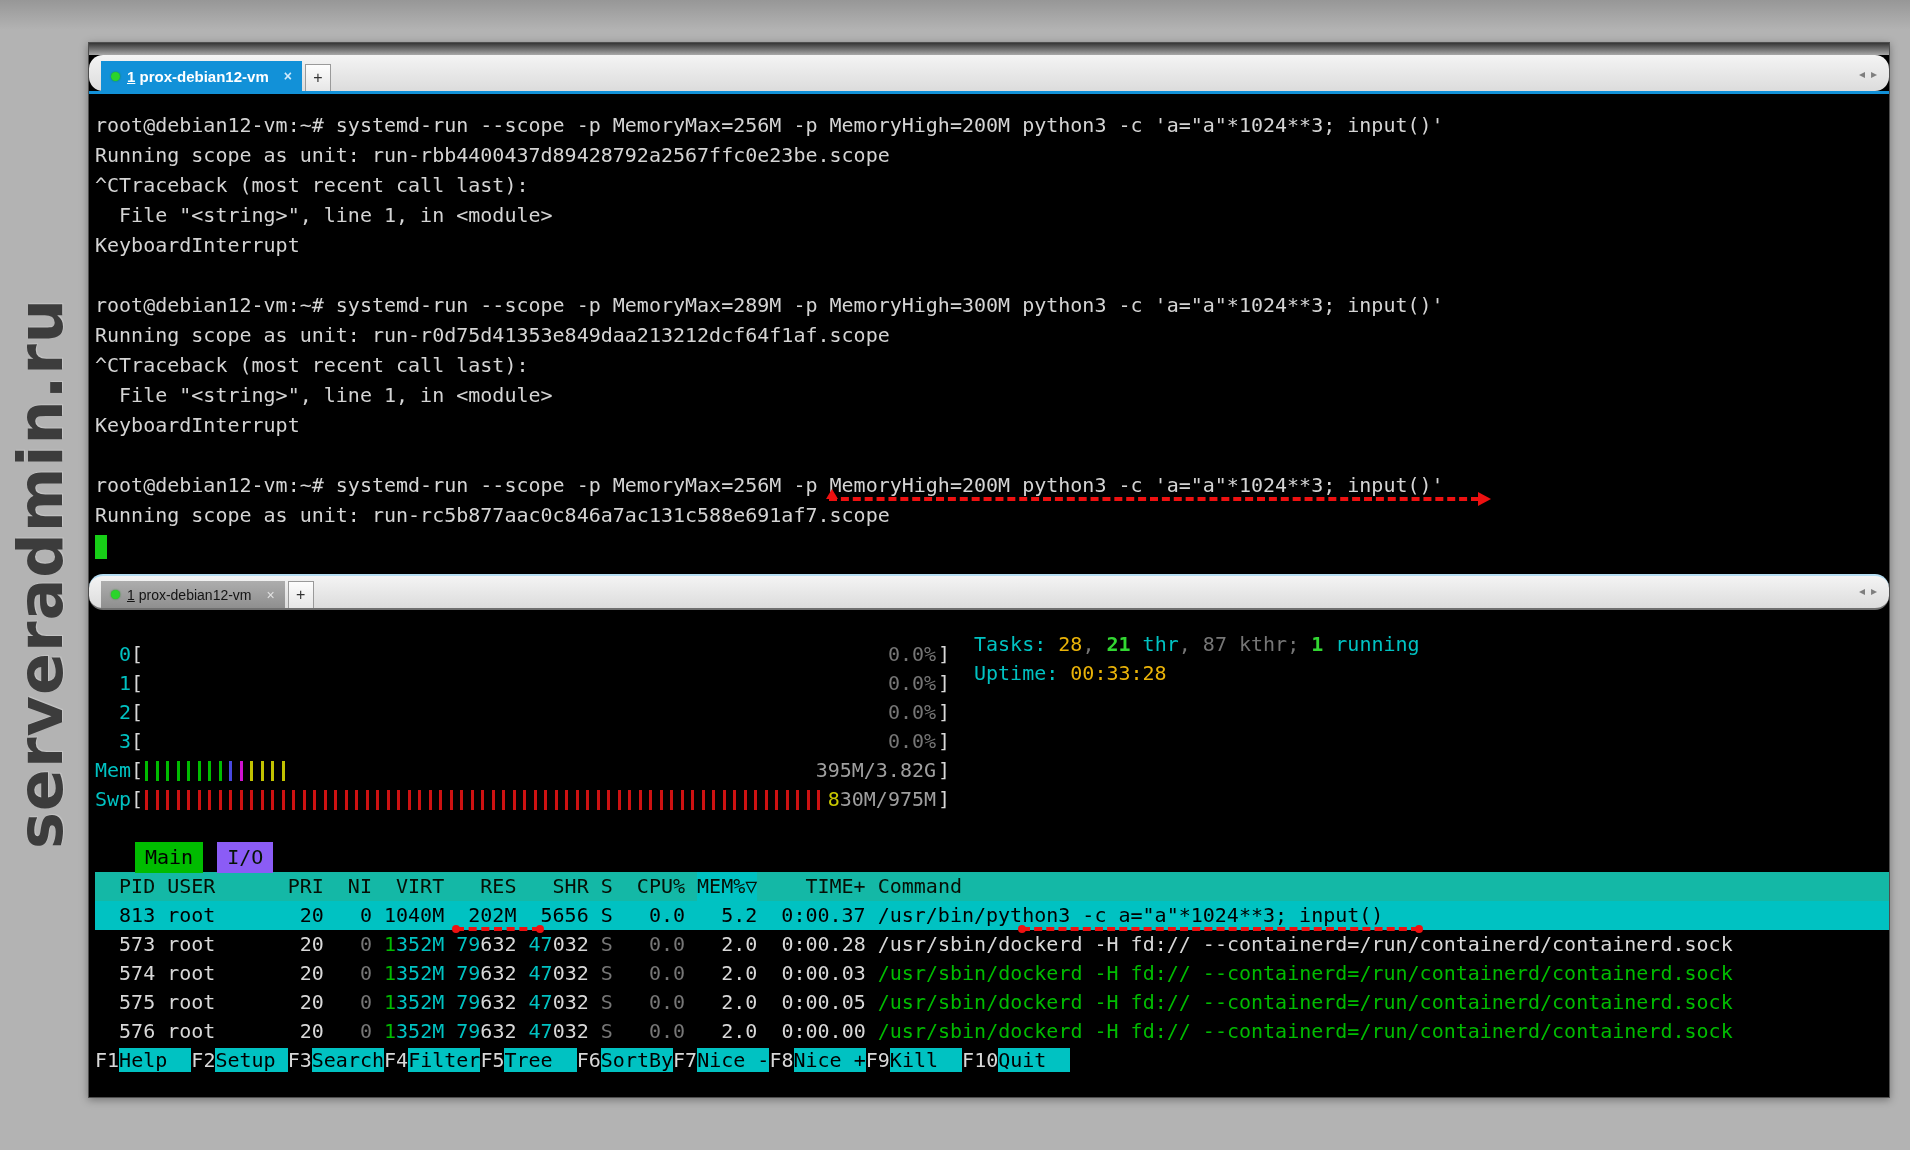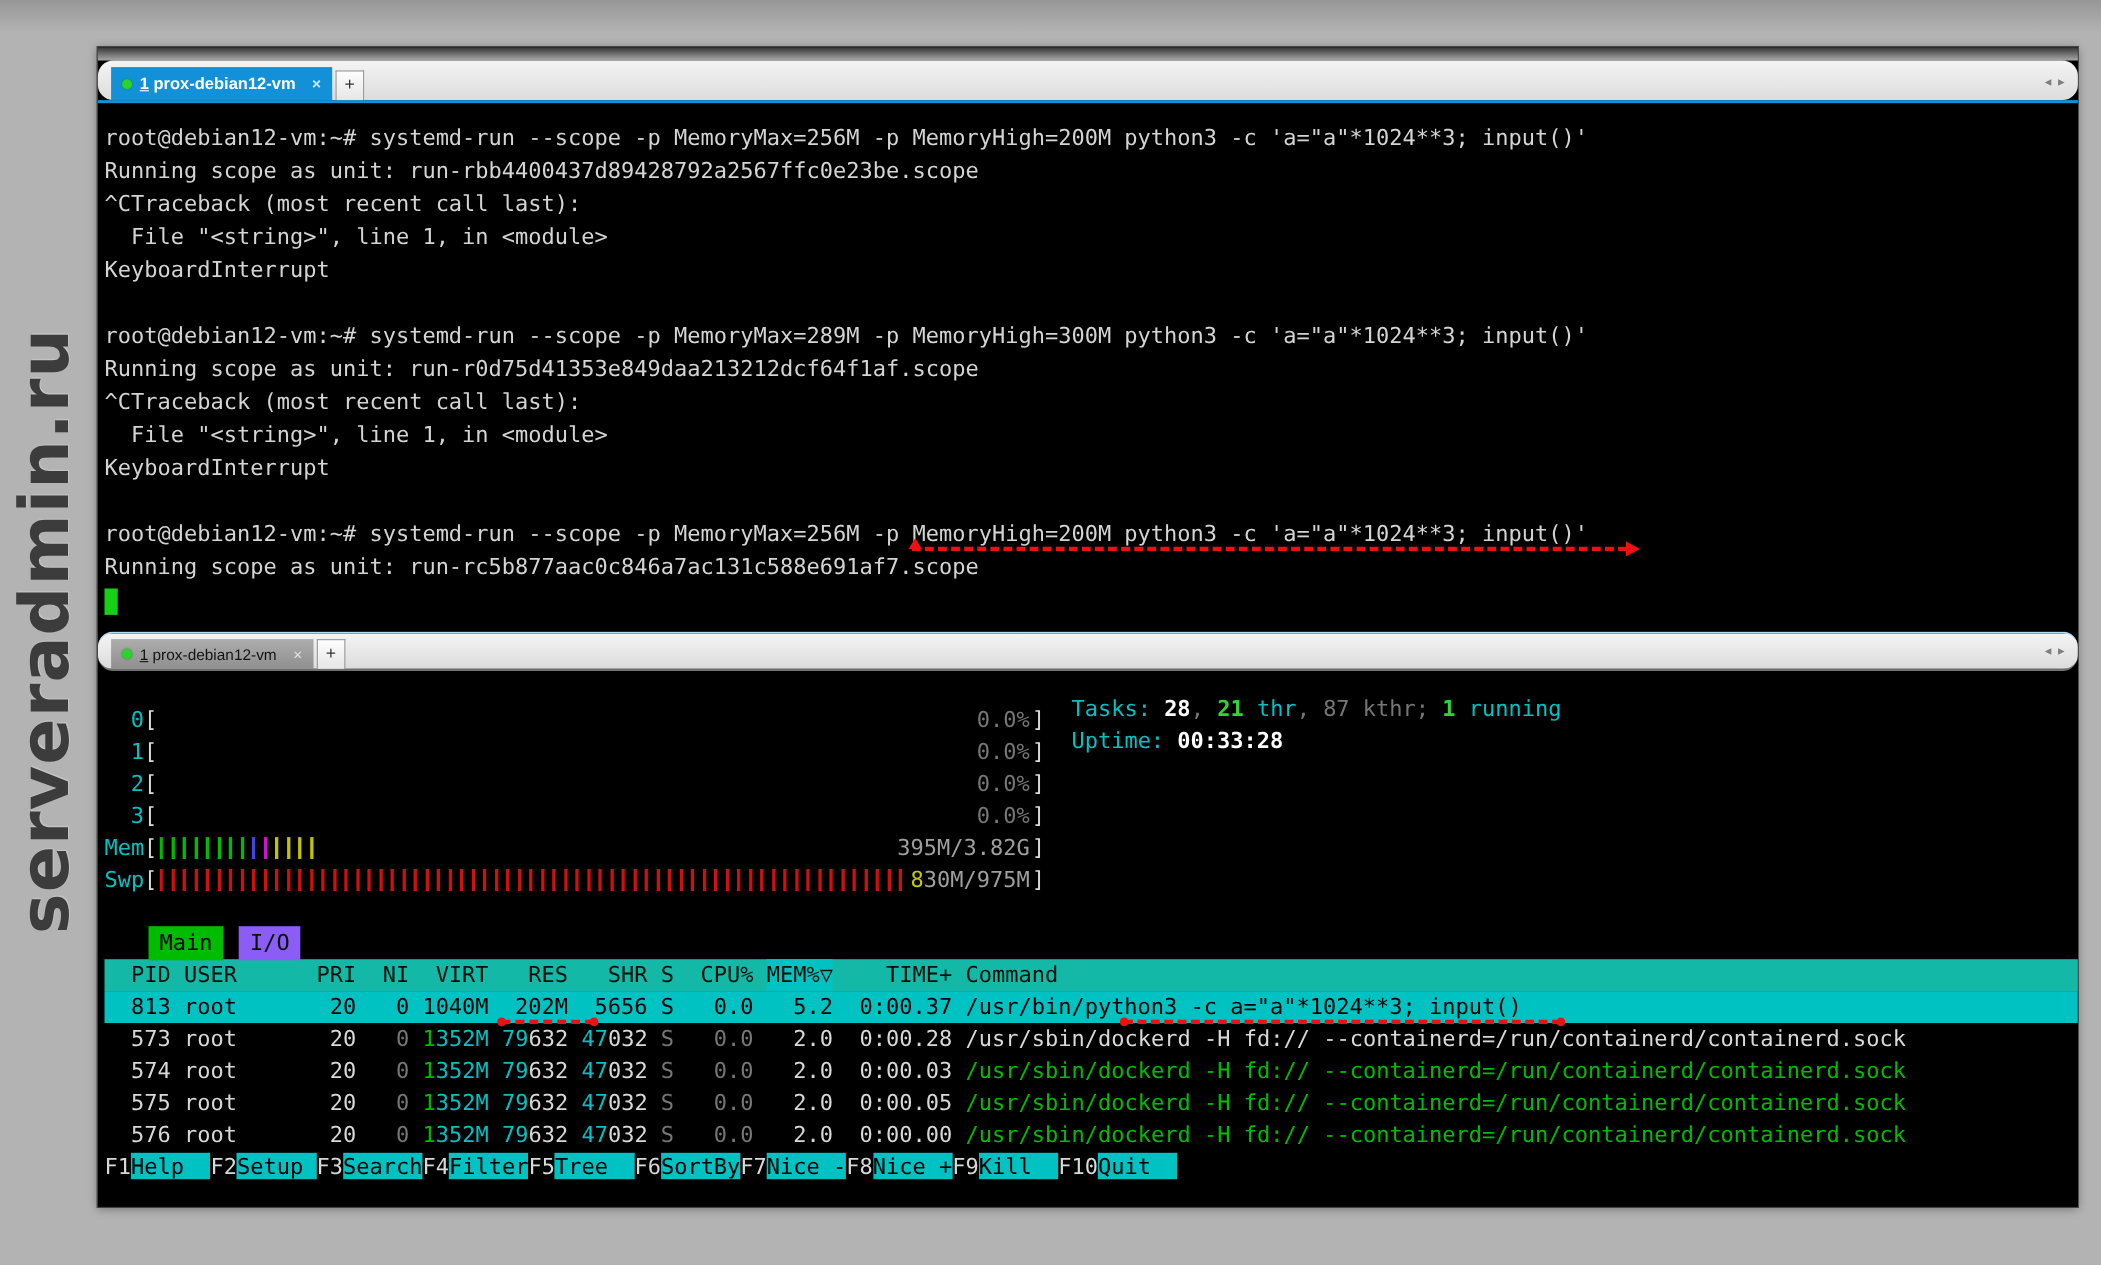--- a/index.html
+++ b/index.html
@@ -51,21 +51,21 @@
   .term{
     background:#000;color:#d4d4d4;position:relative;overflow:hidden;
     font-family:"DejaVu Sans Mono",monospace;
   }
   #term1{height:480px;flex:0 0 auto;font-size:20px;line-height:30px;padding:16px 0 0 6px;box-sizing:border-box}
   #term1 .tline{height:30px;white-space:pre}
   #htop{flex:1 1 auto;font-size:20px;line-height:29px;padding:30px 0 0 6px;box-sizing:border-box}
   .hrow{height:29px;white-space:pre;display:flex;align-items:center}
   .cursor{display:inline-block;width:12px;height:24px;background:#17cf17;vertical-align:middle}
   
-  .c{color:#00c2c2}.cb{color:#ffffff;font-weight:bold}
+  .c{color:#00c2c2}.cb{color:#eab308;font-weight:normal}
   .g{color:#00bc00}.gb{color:#32d632;font-weight:bold}
   .d{color:#767676}.d2{color:#9f9f9f}
   .w{color:#d8d8d8}.wb{color:#eeeeee;font-weight:bold}
   .y{color:#c8c800}
   
   .mlabel{display:inline-block;width:36px;text-align:right;white-space:pre}
   .mbody{display:inline-block;width:795px;position:relative;height:29px;vertical-align:middle}
   .bars{position:absolute;left:2px;top:4px;bottom:4px;display:flex;align-items:center;overflow:hidden;right:0}
   .bar{flex:0 0 auto;width:3px;height:20px;margin-right:7.5px}
   .b-green{background:#00bc00}.b-blue{background:#4747e0}.b-magenta{background:#d012d0}

